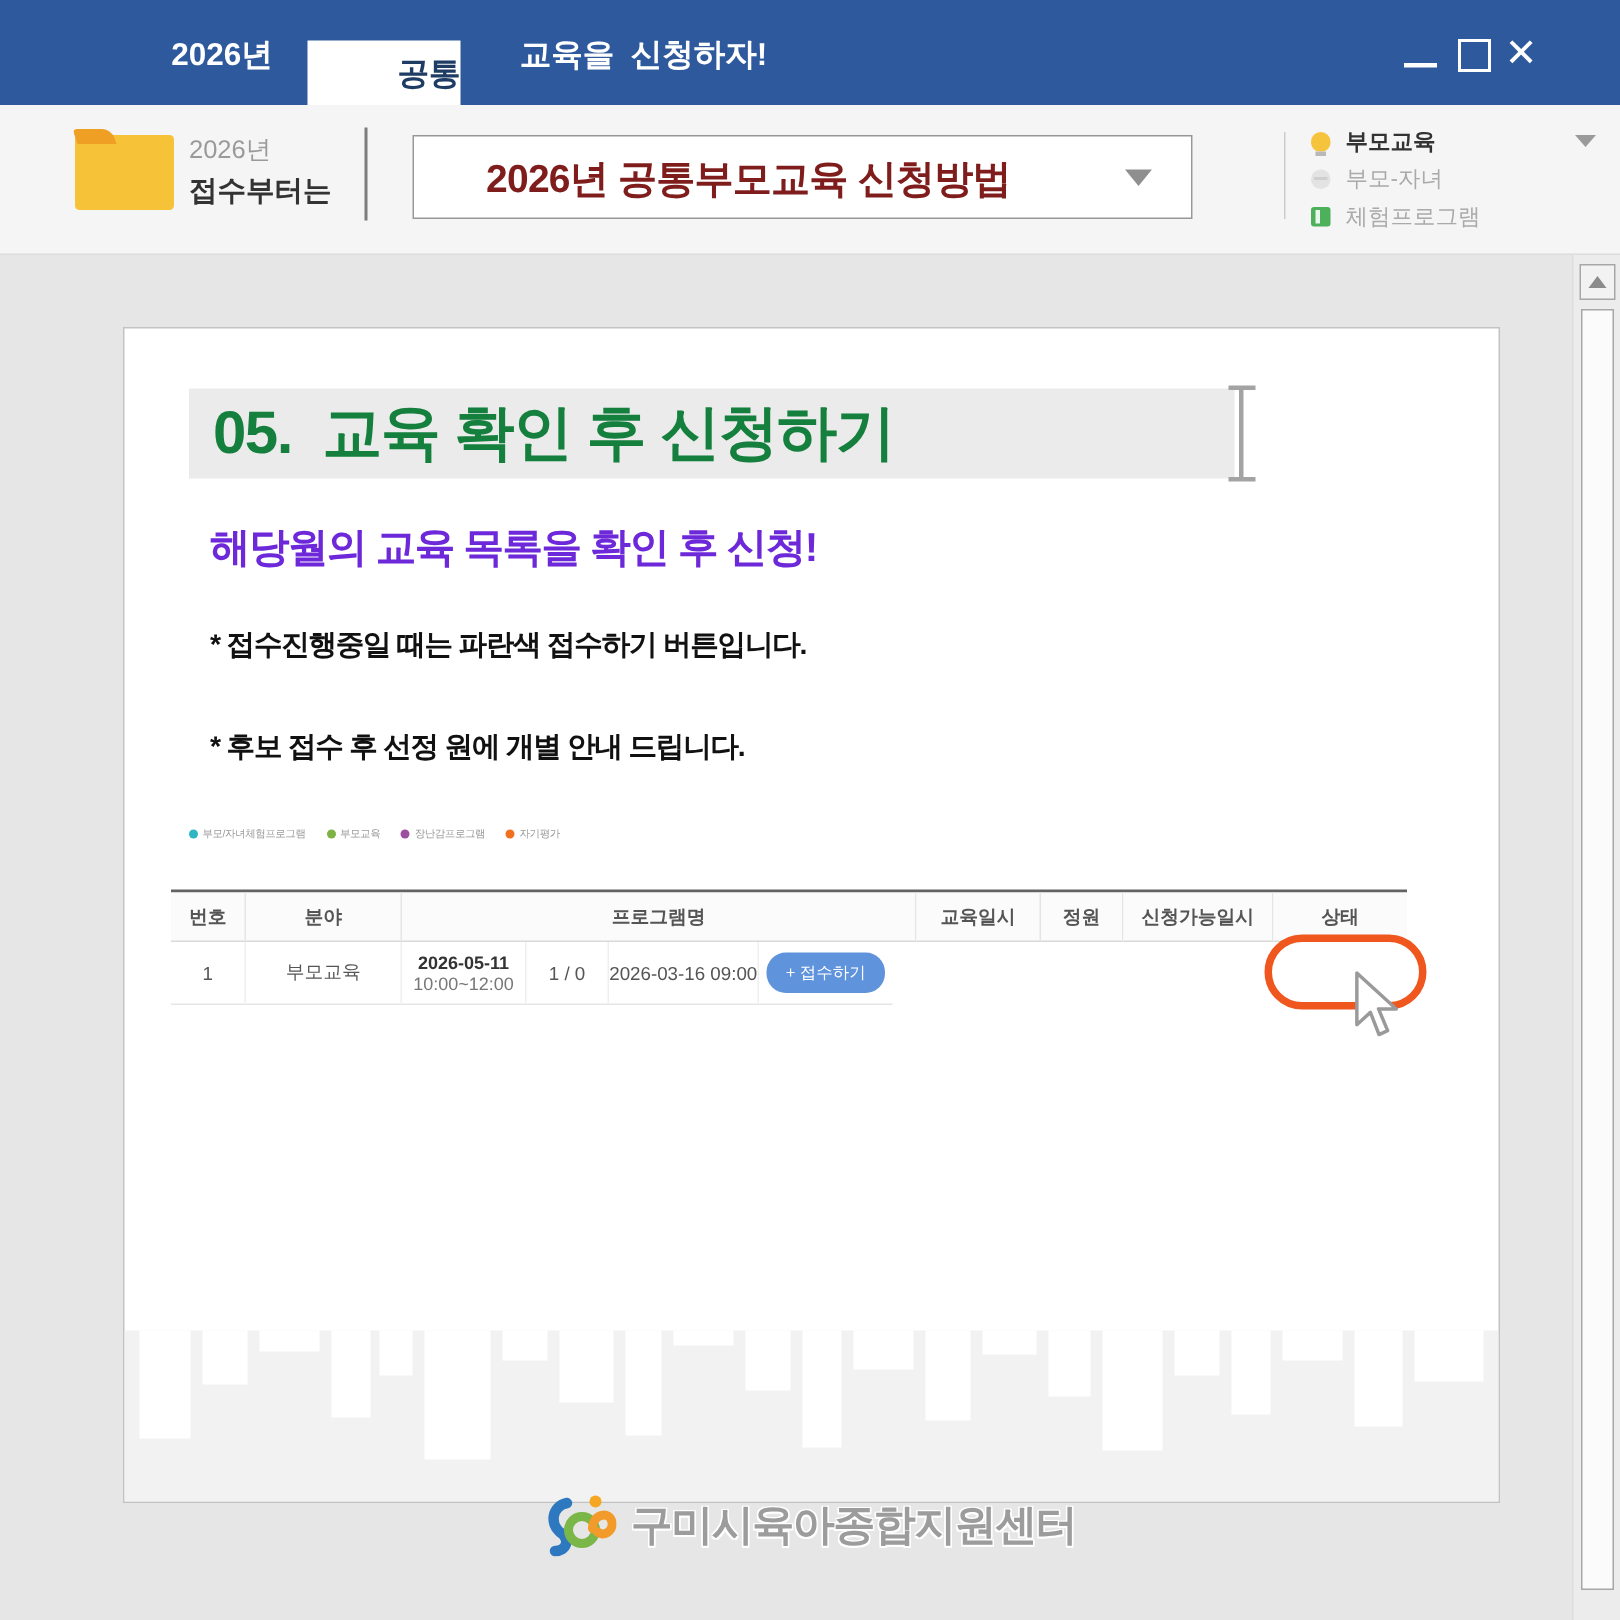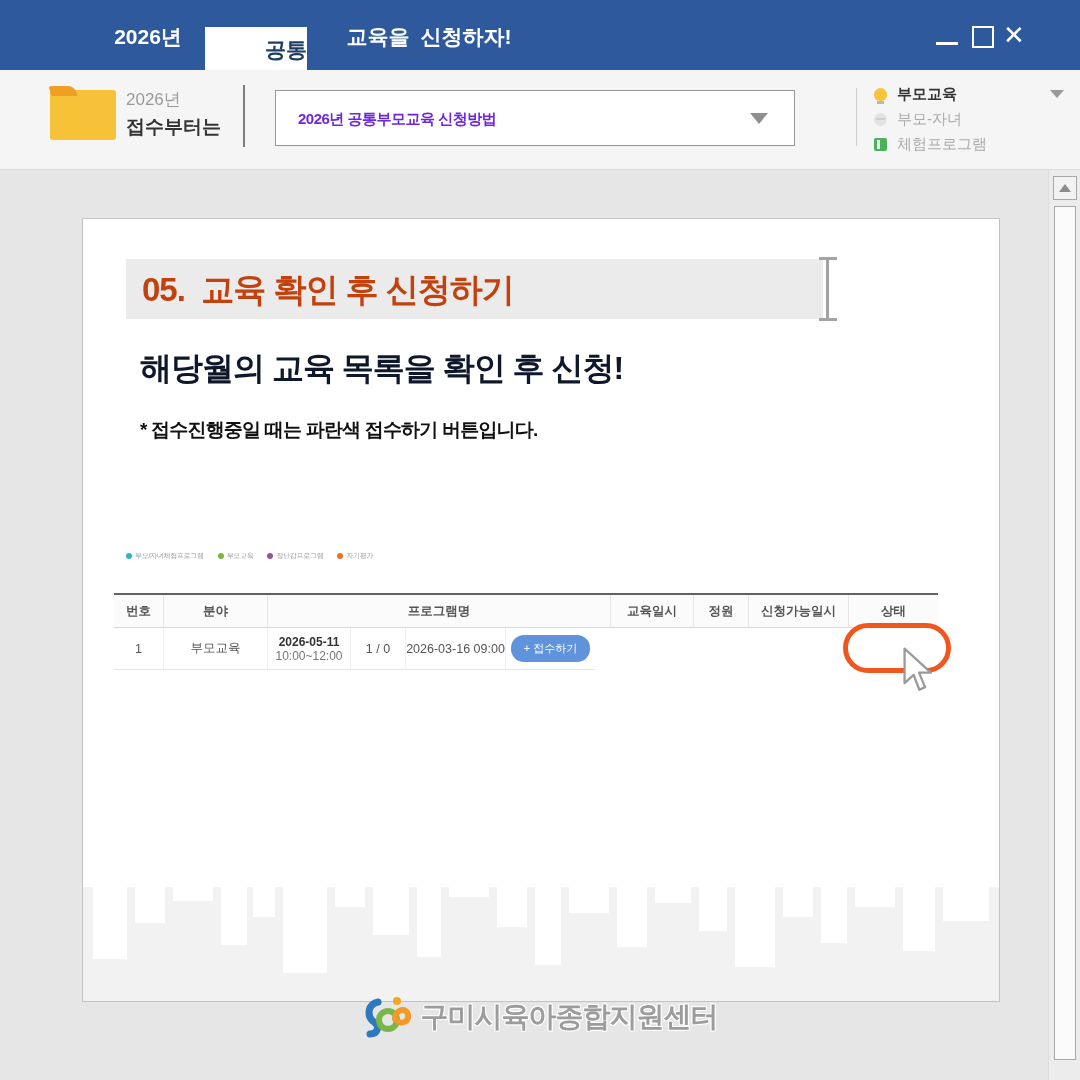--- a/index.html
+++ b/index.html
@@ -20,21 +20,21 @@
   .win-close{left:1000px;top:20px;width:28px;height:30px;color:#fff;font-size:26px;line-height:30px;text-align:center;}
 
   
   .header{left:0;top:70px;width:1080px;height:100px;background:#f5f5f5;border-bottom:1px solid #dcdcdc;box-sizing:border-box;}
   .folder{left:50px;top:20px;width:66px;height:50px;background:#f6c237;border-radius:3px;}
   .folder::before{content:"";position:absolute;left:0;top:-4px;width:26px;height:10px;background:#ee9f24;border-radius:3px 6px 0 0;transform:skewX(18deg);}
   .f-year{left:126px;top:18px;font-size:17px;color:#9a9a9a;}
   .f-name{left:126px;top:44px;font-size:19px;font-weight:bold;color:#333;}
   .hdr-div1{left:243px;top:15px;width:2px;height:62px;background:#7d7d7d;}
   .dropdown{left:275px;top:20px;width:520px;height:56px;background:#fff;border:1px solid #979797;box-sizing:border-box;}
-  .dd-label{left:22px;top:0;height:54px;line-height:56px;font-size:15px;font-weight:bold;color:#6d28d9;letter-spacing:-0.5px;}
+  .dd-label{left:48px;top:0;height:54px;line-height:56px;font-size:26px;font-weight:bold;color:#7f1d1d;letter-spacing:-0.5px;}
   .dd-arrow{right:26px;top:22px;width:0;height:0;border-left:9px solid transparent;border-right:9px solid transparent;border-top:11px solid #8f8f8f;}
   .hdr-div2{left:856px;top:18px;width:1px;height:58px;background:#cccccc;}
   .menu{left:874px;top:12px;width:190px;}
   .menu-row{position:relative;height:24px;margin-bottom:1px;display:flex;align-items:center;}
   .menu-label{font-size:15px;color:#aaa;margin-left:10px;}
   .menu-row.active .menu-label{color:#333;font-weight:bold;}
   .mi{width:13px;height:13px;display:inline-block;position:relative;}
   .mi-bulb{background:#f6c33c;border-radius:50% 50% 45% 45%;}
   .mi-bulb::after{content:"";position:absolute;left:3px;bottom:-3px;width:7px;height:3px;background:#b9b9b9;}
   .mi-dash{background:#e3e3e3;border-radius:50%;}
@@ -45,24 +45,24 @@
 
   
   .sb-track{left:1048px;top:170px;width:32px;height:910px;background:#ececec;border-left:1px solid #ddd;box-sizing:border-box;}
   .sb-up{left:1053px;top:176px;width:24px;height:24px;background:#f2f2f2;border:1px solid #a7a7a7;box-sizing:border-box;text-align:center;}
   .sb-up::after{content:"";position:absolute;left:5px;top:7px;width:0;height:0;border-left:6px solid transparent;border-right:6px solid transparent;border-bottom:8px solid #8b8b8b;}
   .sb-thumb{left:1054px;top:206px;width:22px;height:854px;background:#fbfbfb;border:1px solid #a7a7a7;box-sizing:border-box;}
 
   
   .card{left:82px;top:218px;width:918px;height:784px;background:#fff;border:1px solid #c3c3c3;box-sizing:border-box;}
   .step-band{left:43px;top:40px;width:697px;height:60px;background:#ebebeb;}
-  .step-title{left:16px;top:0;line-height:61px;font-size:33px;font-weight:bold;color:#c2410c;letter-spacing:-1px;white-space:pre;}
+  .step-title{left:16px;top:0;line-height:61px;font-size:40px;font-weight:bold;color:#15803d;letter-spacing:-1px;white-space:pre;}
   .ibeam{left:736px;top:38px;width:18px;height:64px;border-top:3px solid #a3a3a3;border-bottom:3px solid #a3a3a3;box-sizing:border-box;}
   .ibeam::after{content:"";position:absolute;left:7px;top:0;width:3px;height:58px;background:#a3a3a3;}
-  .headline{left:57px;top:128px;font-size:32px;font-weight:bold;color:#0f172a;letter-spacing:-1px;}
+  .headline{left:57px;top:128px;font-size:27px;font-weight:bold;color:#6d28d9;letter-spacing:-1px;}
   .note{left:57px;font-size:19px;font-weight:bold;color:#111;letter-spacing:-0.8px;}
   .n0{top:198px;} .n1{top:226px;} .n2{top:266px;}
 
   
   .legend{left:43px;top:332px;display:flex;gap:14px;align-items:center;}
   .lg-item{display:flex;align-items:center;gap:3px;}
   .lg-dot{width:6px;height:6px;border-radius:50%;}
   .lg-label{font-size:7px;color:#9a9a9a;letter-spacing:-0.3px;}
   .lgc0{background:#2fb5c4;} .lgc1{background:#7cb342;} .lgc2{background:#9c4f9e;} .lgc3{background:#f07020;}
 
@@ -143,20 +143,21 @@
 
 <div class="abs card">
 
   <div class="abs step-band">
     <div class="abs step-title">05.  교육 확인 후 신청하기</div>
   </div>
   <div class="abs ibeam"></div>
 
   <div class="abs headline">해당월의 교육 목록을 확인 후 신청!</div>
   <div class="abs note n0">* 접수진행중일 때는 파란색 접수하기 버튼입니다.</div>
+  <div class="abs note n2">* 후보 접수 후 선정 원에 개별 안내 드립니다.</div>
 
   <div class="abs legend">
     <span class="lg-item">
       <span class="lg-dot lgc0"></span>
       <span class="lg-label">부모/자녀체험프로그램</span>
     </span>
     <span class="lg-item">
       <span class="lg-dot lgc1"></span>
       <span class="lg-label">부모교육</span>
     </span>

